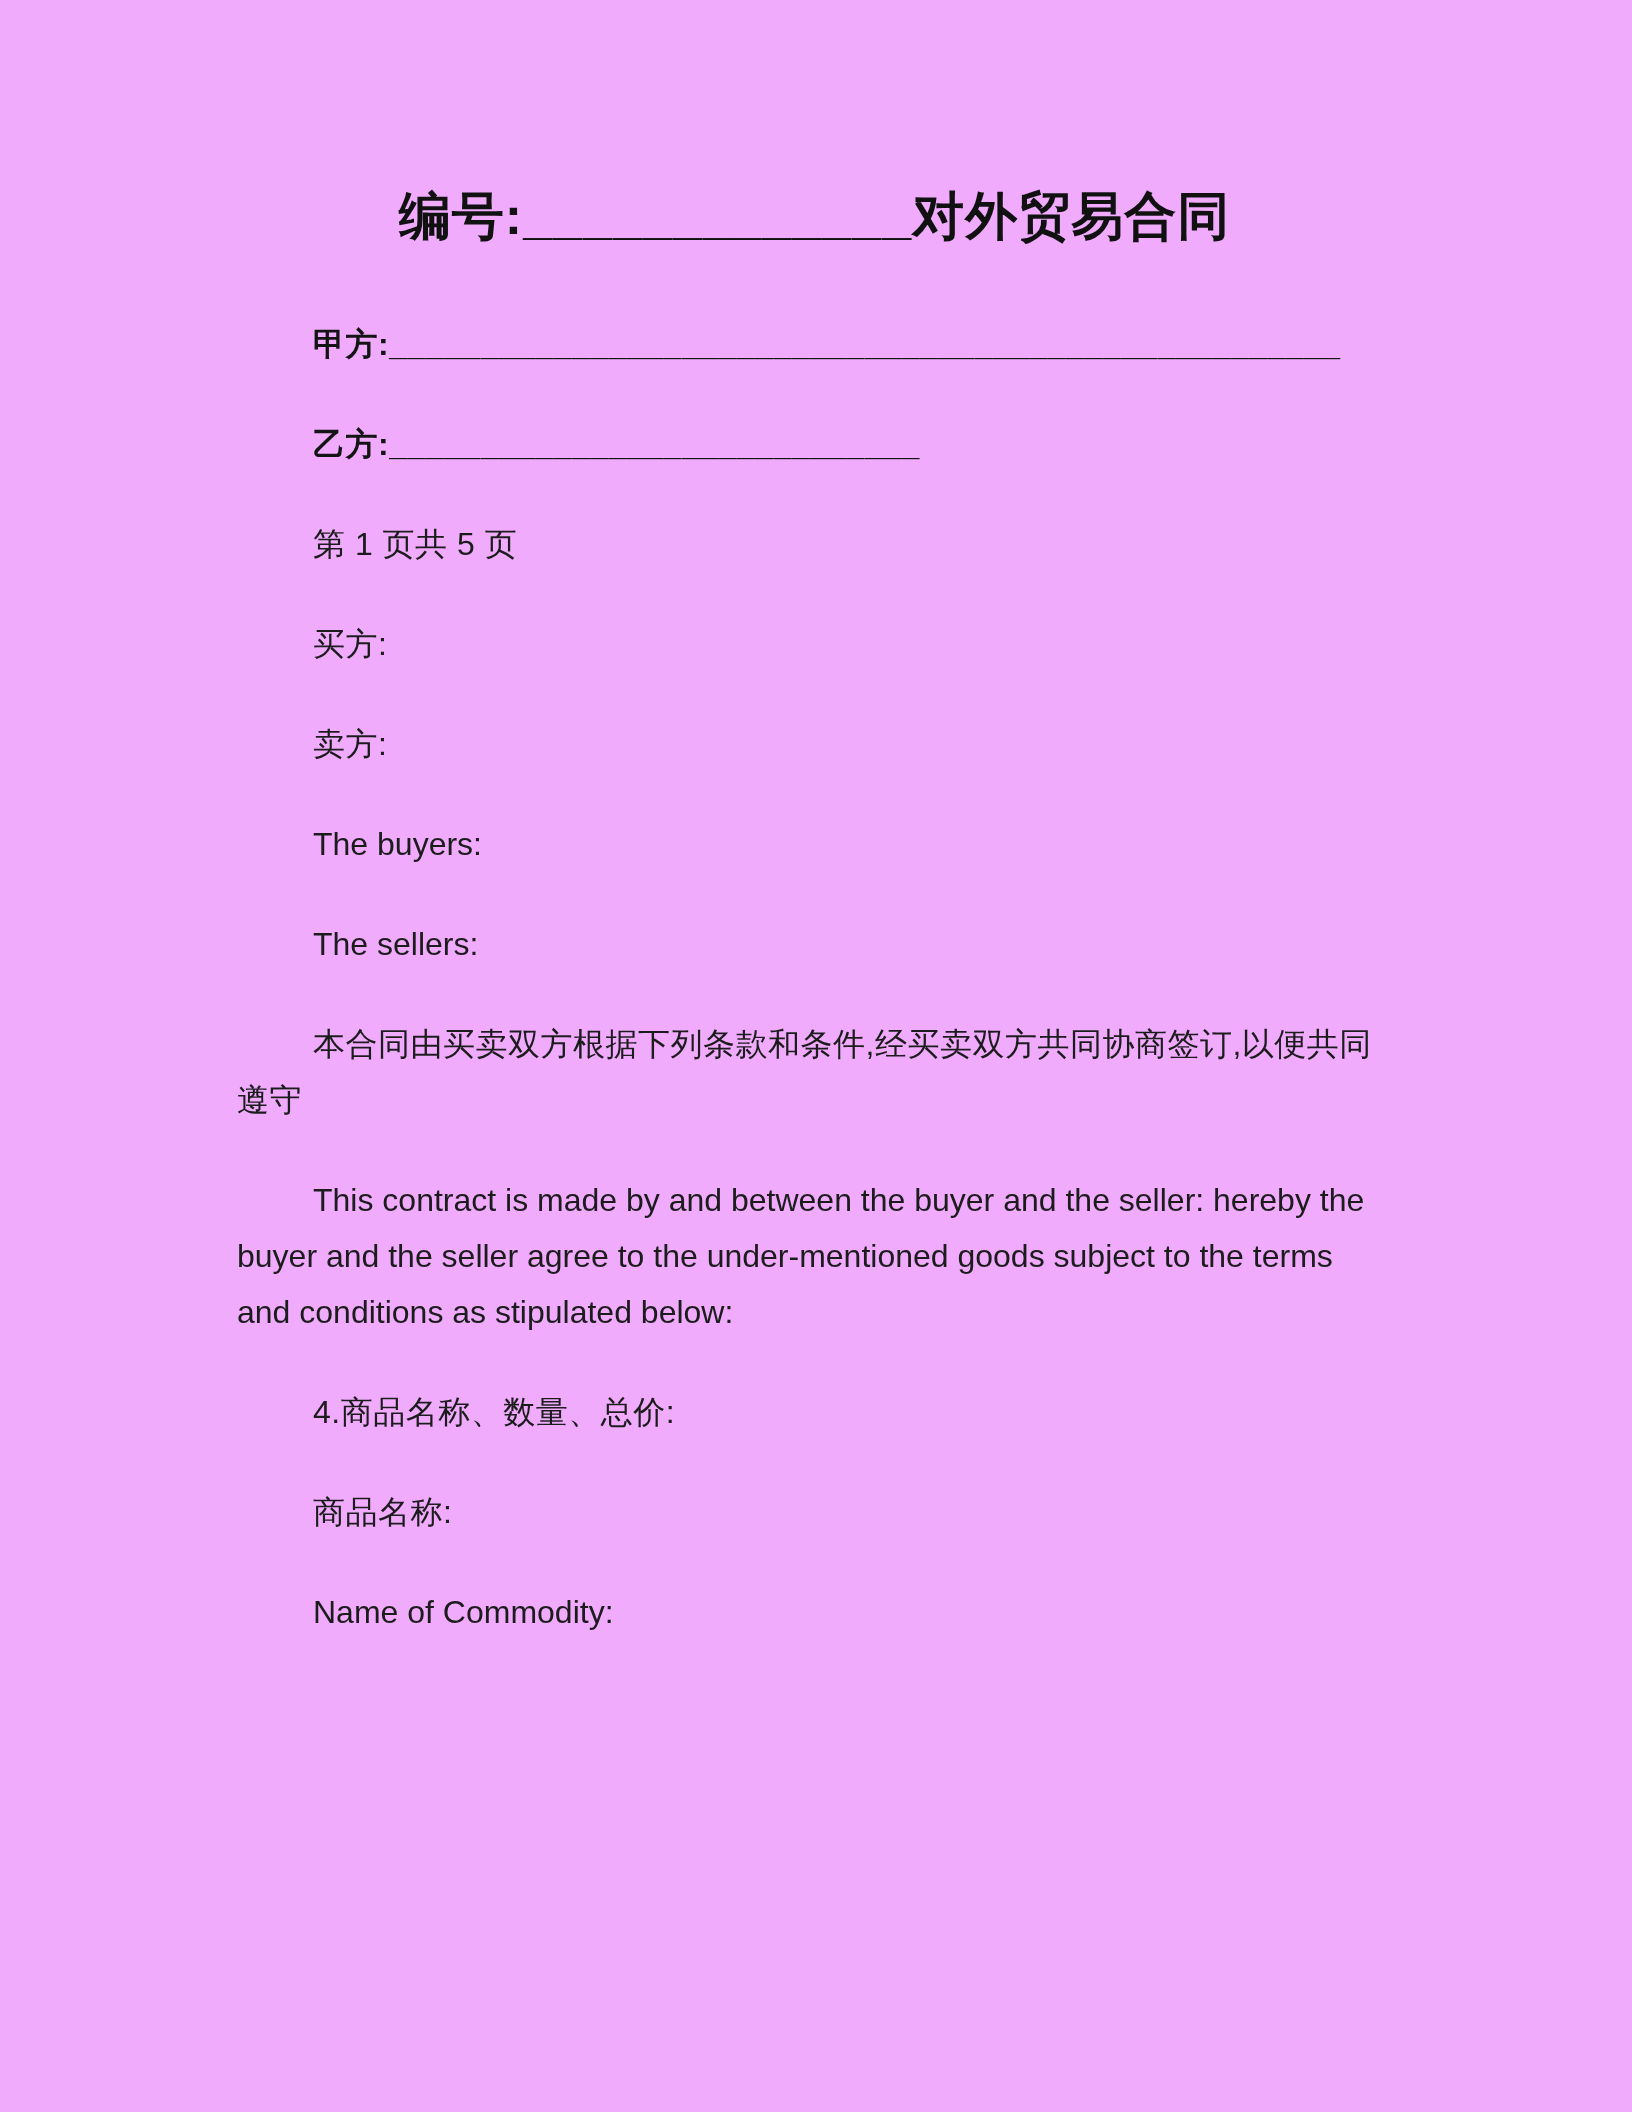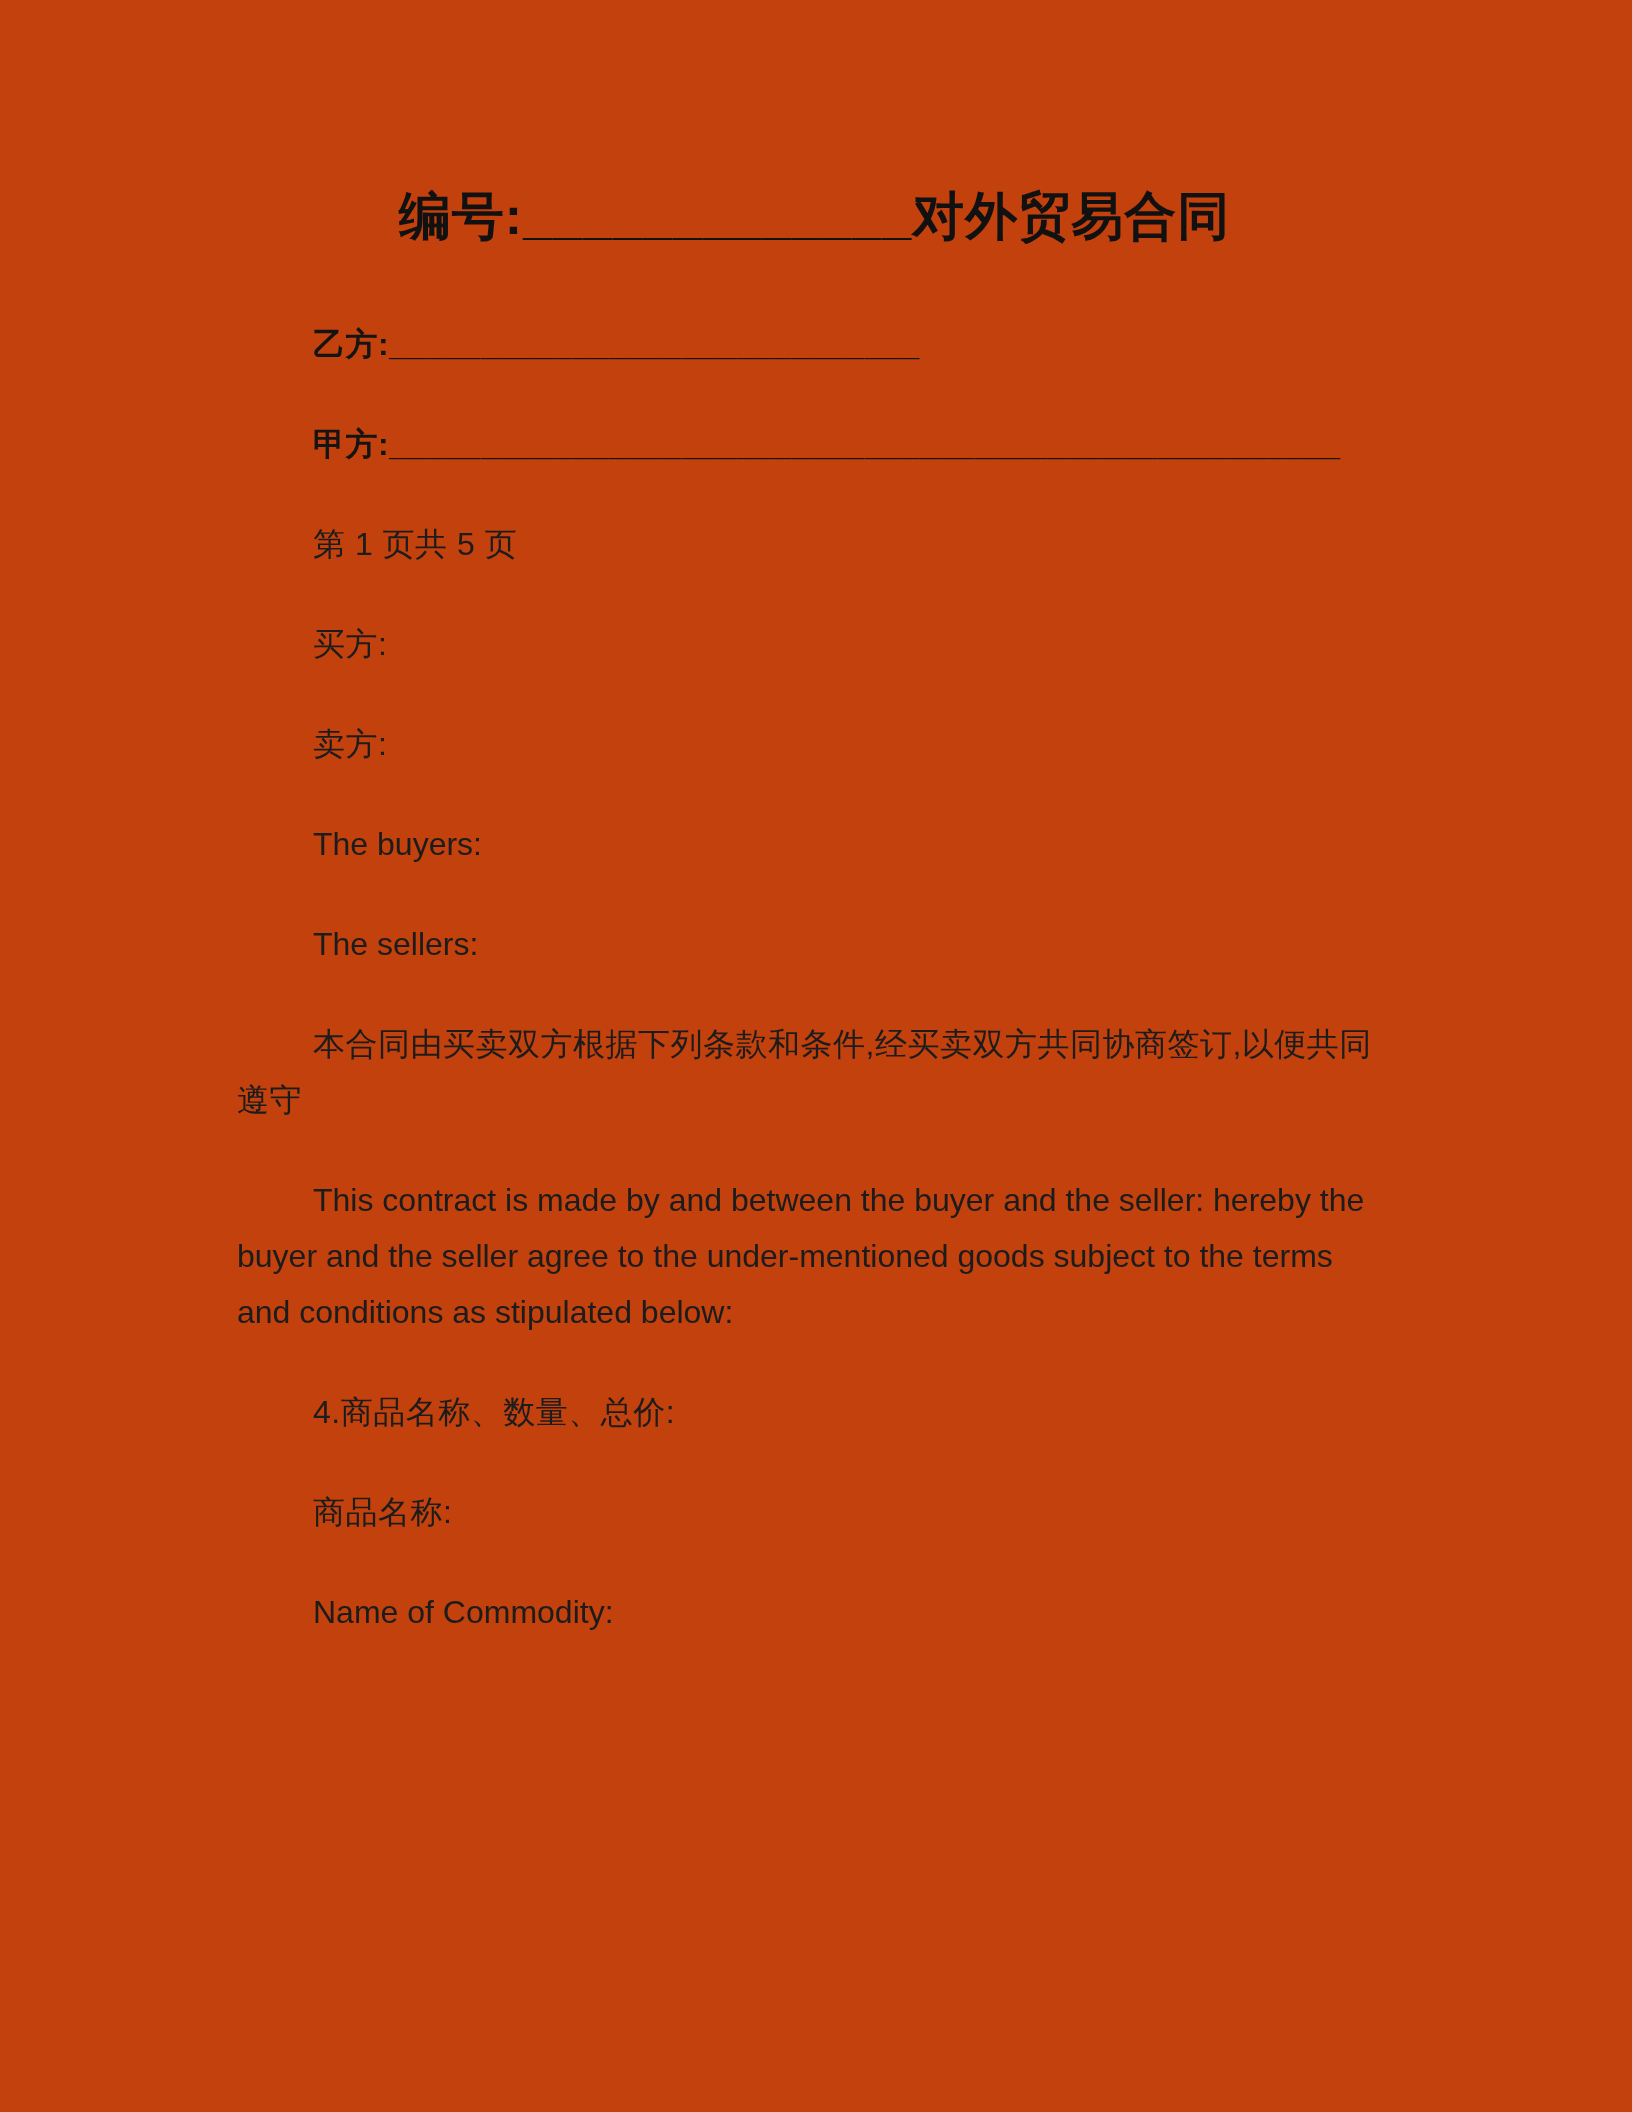--- a/index.html
+++ b/index.html
@@ -13,21 +13,21 @@
     font-family: "Liberation Sans", "DejaVu Sans", sans-serif;
     color: #1c1c1c;
     box-sizing: border-box;
     overflow: hidden;
   }
   .page {
     box-sizing: border-box;
     width: 1632px;
     height: 2112px;
     padding: 182px 240px 60px 237px;
-    background: #c2410c;
+    background: #f0abfc;
   }
   .doc-title {
     margin: 0 0 64px 0;
     text-align: center;
     font-size: 52px;
     font-weight: 700;
     color: #111111;
     letter-spacing: 1px;
     white-space: nowrap;
   }
@@ -48,23 +48,23 @@
     letter-spacing: 0.5px;
   }
 </style>
 </head>
 <body>
 
 <div class="page">
 
   <h1 class="doc-title"><span>编号:</span><span>_____________</span><span>对外贸易合同</span></h1>
 
+  <p class="para cn bold">甲方:____________________________________________________</p>
+
   <p class="para cn bold">乙方:_____________________________</p>
-
-  <p class="para cn bold">甲方:____________________________________________________</p>
 
 
   <p class="para cn">第 1 页共 5 页</p>
 
   <p class="para cn">买方:</p>
 
   <p class="para cn">卖方:</p>
 
   <p class="para">The buyers:</p>
 

